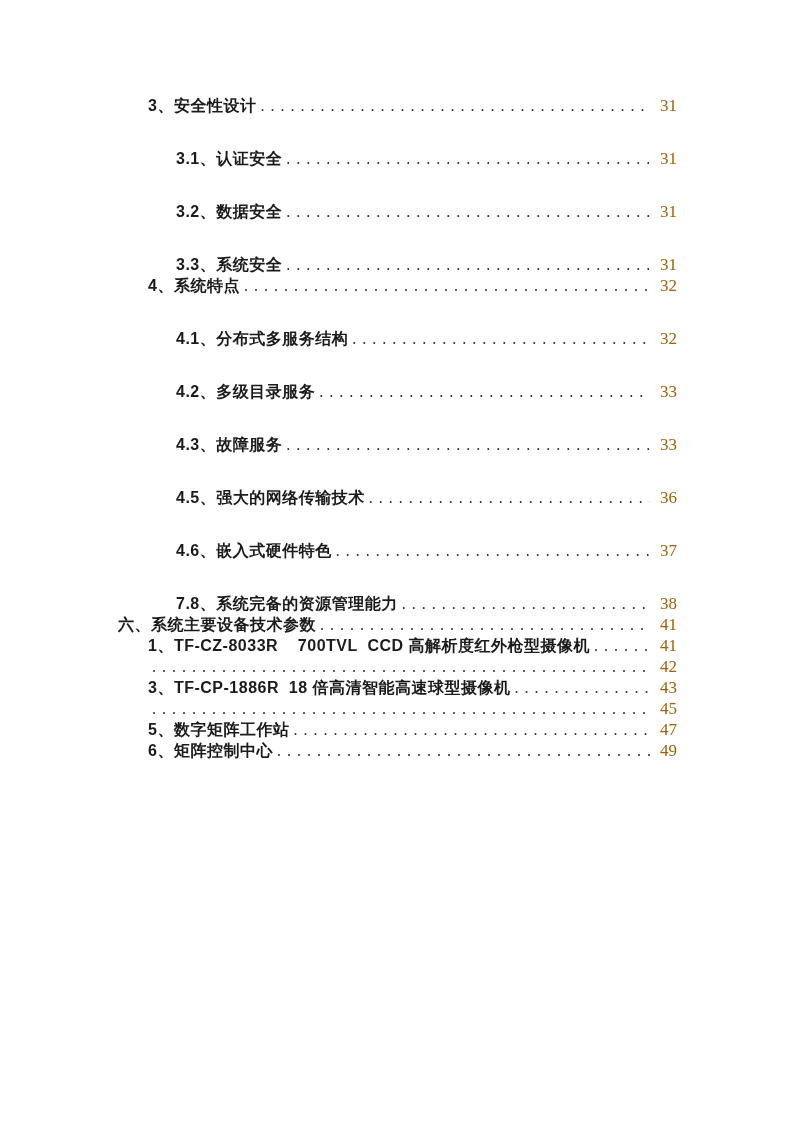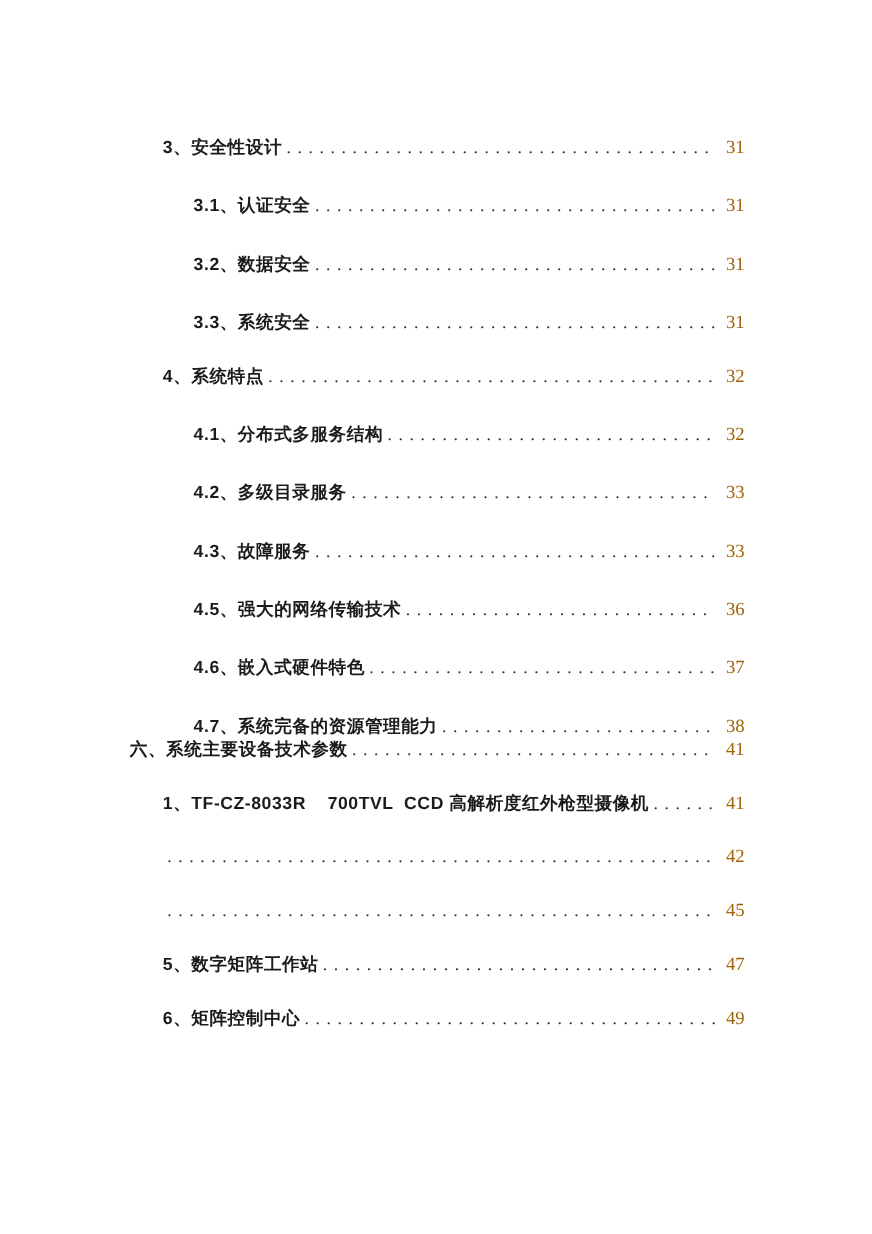--- a/index.html
+++ b/index.html
@@ -21,21 +21,21 @@
     top: 95px;
     width: 559px;
   }
   .toc-row {
     display: flex;
     align-items: baseline;
     height: 21px;
     line-height: 21px;
     overflow: hidden;
   }
-  .toc-row.level-1 { padding-left: 30px; margin-top: 28px; }
+  .toc-row.level-1 { padding-left: 30px; }
   .toc-row.level-2 { padding-left: 58px; margin-top: 32px; }
   .toc-title {
     flex: 0 0 auto;
     white-space: pre;
     font-weight: bold;
     font-size: 16px;
     color: #1b1b1b;
     letter-spacing: 0.5px;
   }
   .toc-leader {
@@ -113,37 +113,42 @@
     <span class="toc-title">4.5、强大的网络传输技术</span>
     <span class="toc-leader"></span>
     <span class="toc-page">36</span>
   </div>
       <div class="toc-row level-2">
     <span class="toc-title">4.6、嵌入式硬件特色</span>
     <span class="toc-leader"></span>
     <span class="toc-page">37</span>
   </div>
       <div class="toc-row level-2">
-    <span class="toc-title">4.7、系统完备的资源管理能力</span>
+    <span class="toc-title">7.8、系统完备的资源管理能力</span>
     <span class="toc-leader"></span>
     <span class="toc-page">38</span>
   </div>
       <div class="toc-row level-0">
     <span class="toc-title">六、系统主要设备技术参数</span>
     <span class="toc-leader"></span>
     <span class="toc-page">41</span>
   </div>
       <div class="toc-row level-1">
     <span class="toc-title">1、TF-CZ-8033R    700TVL  CCD 高解析度红外枪型摄像机</span>
     <span class="toc-leader"></span>
     <span class="toc-page">41</span>
   </div>
       <div class="toc-row level-1">
     <span class="toc-leader"></span>
     <span class="toc-page">42</span>
+  </div>
+      <div class="toc-row level-1">
+    <span class="toc-title">3、TF-CP-1886R  18 倍高清智能高速球型摄像机</span>
+    <span class="toc-leader"></span>
+    <span class="toc-page">43</span>
   </div>
       <div class="toc-row level-1">
     <span class="toc-leader"></span>
     <span class="toc-page">45</span>
   </div>
       <div class="toc-row level-1">
     <span class="toc-title">5、数字矩阵工作站</span>
     <span class="toc-leader"></span>
     <span class="toc-page">47</span>
   </div>

